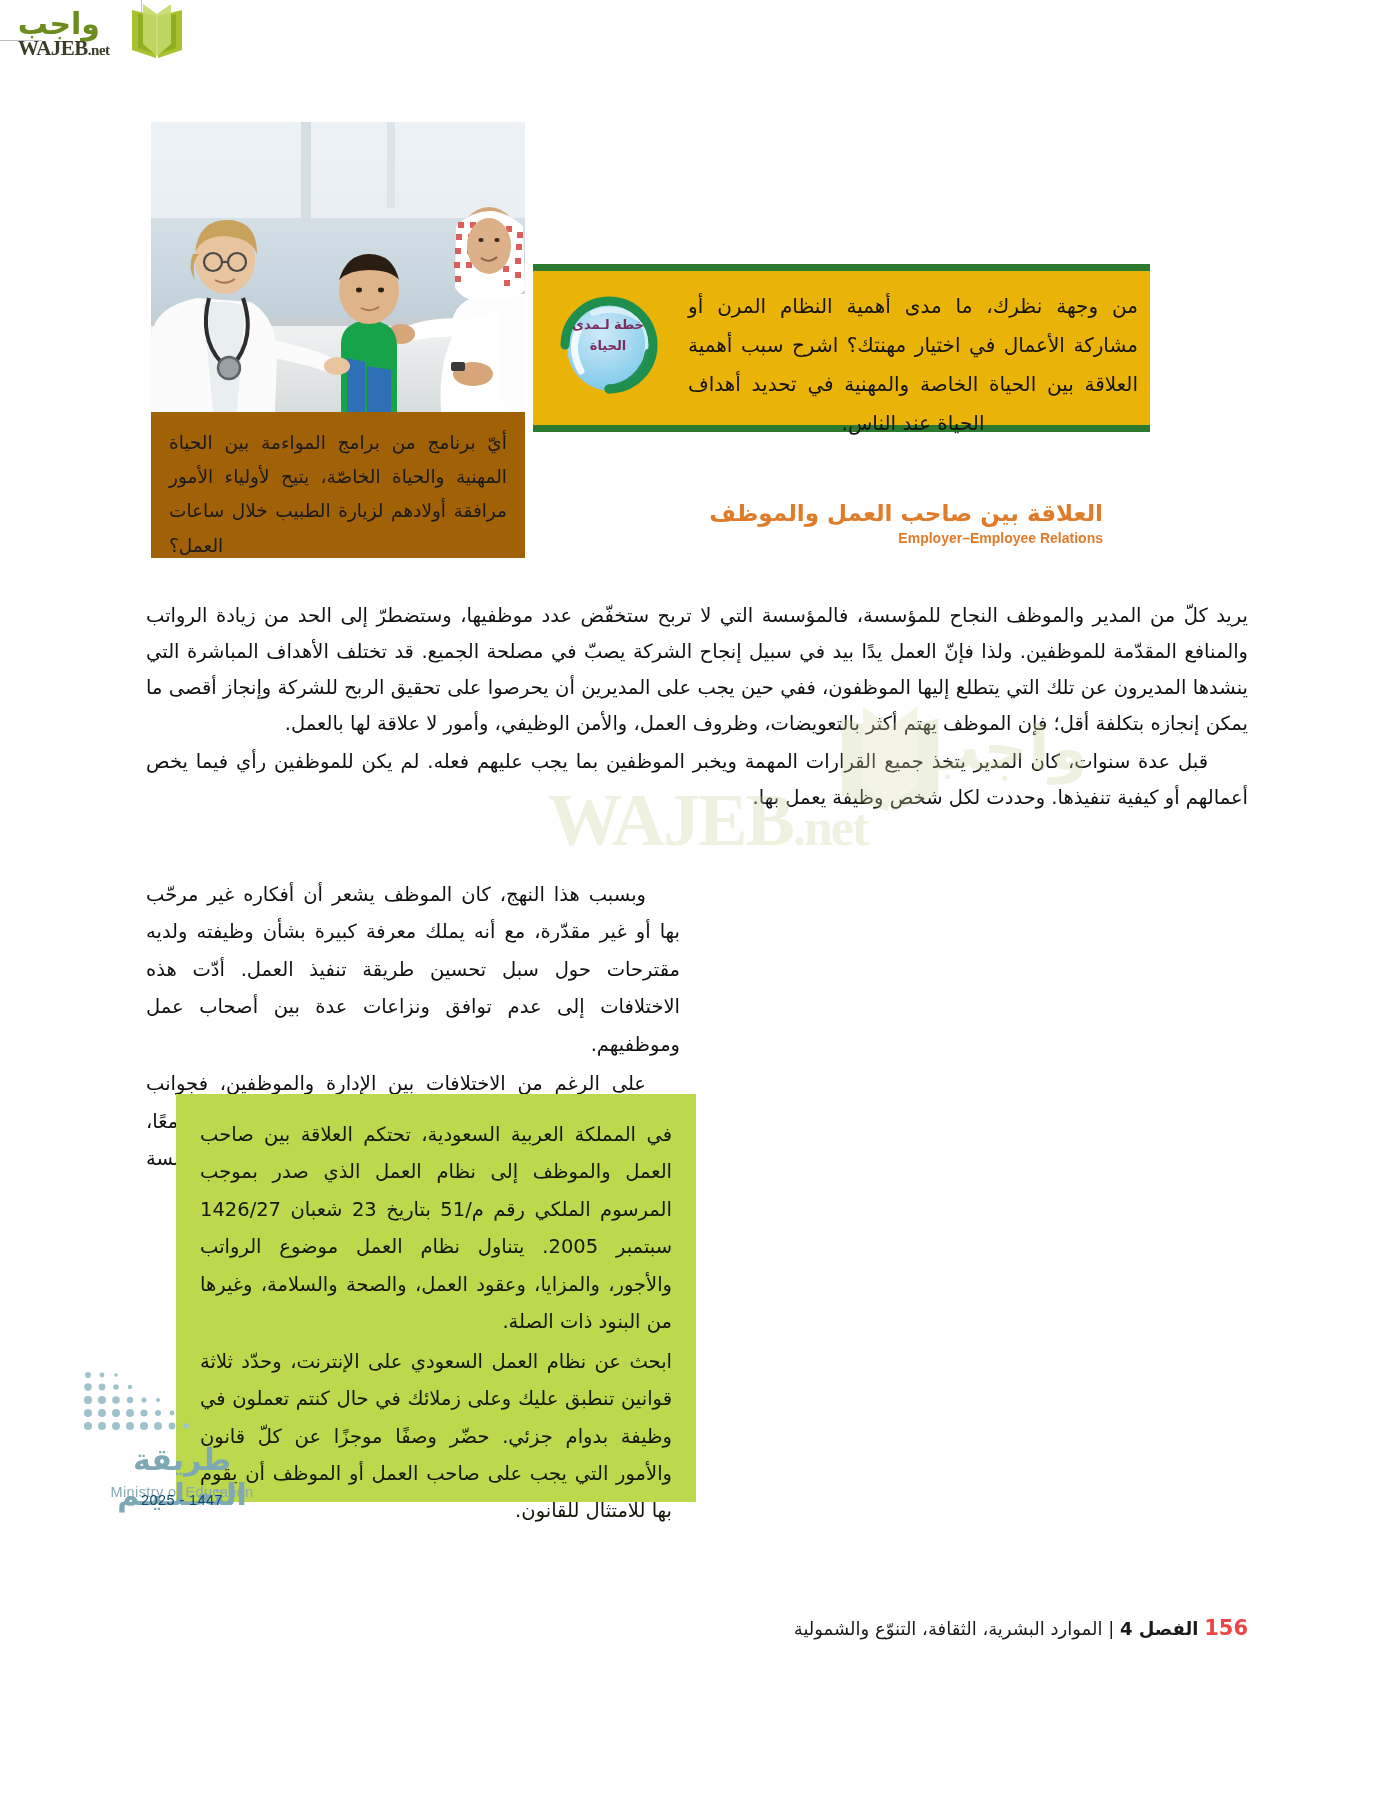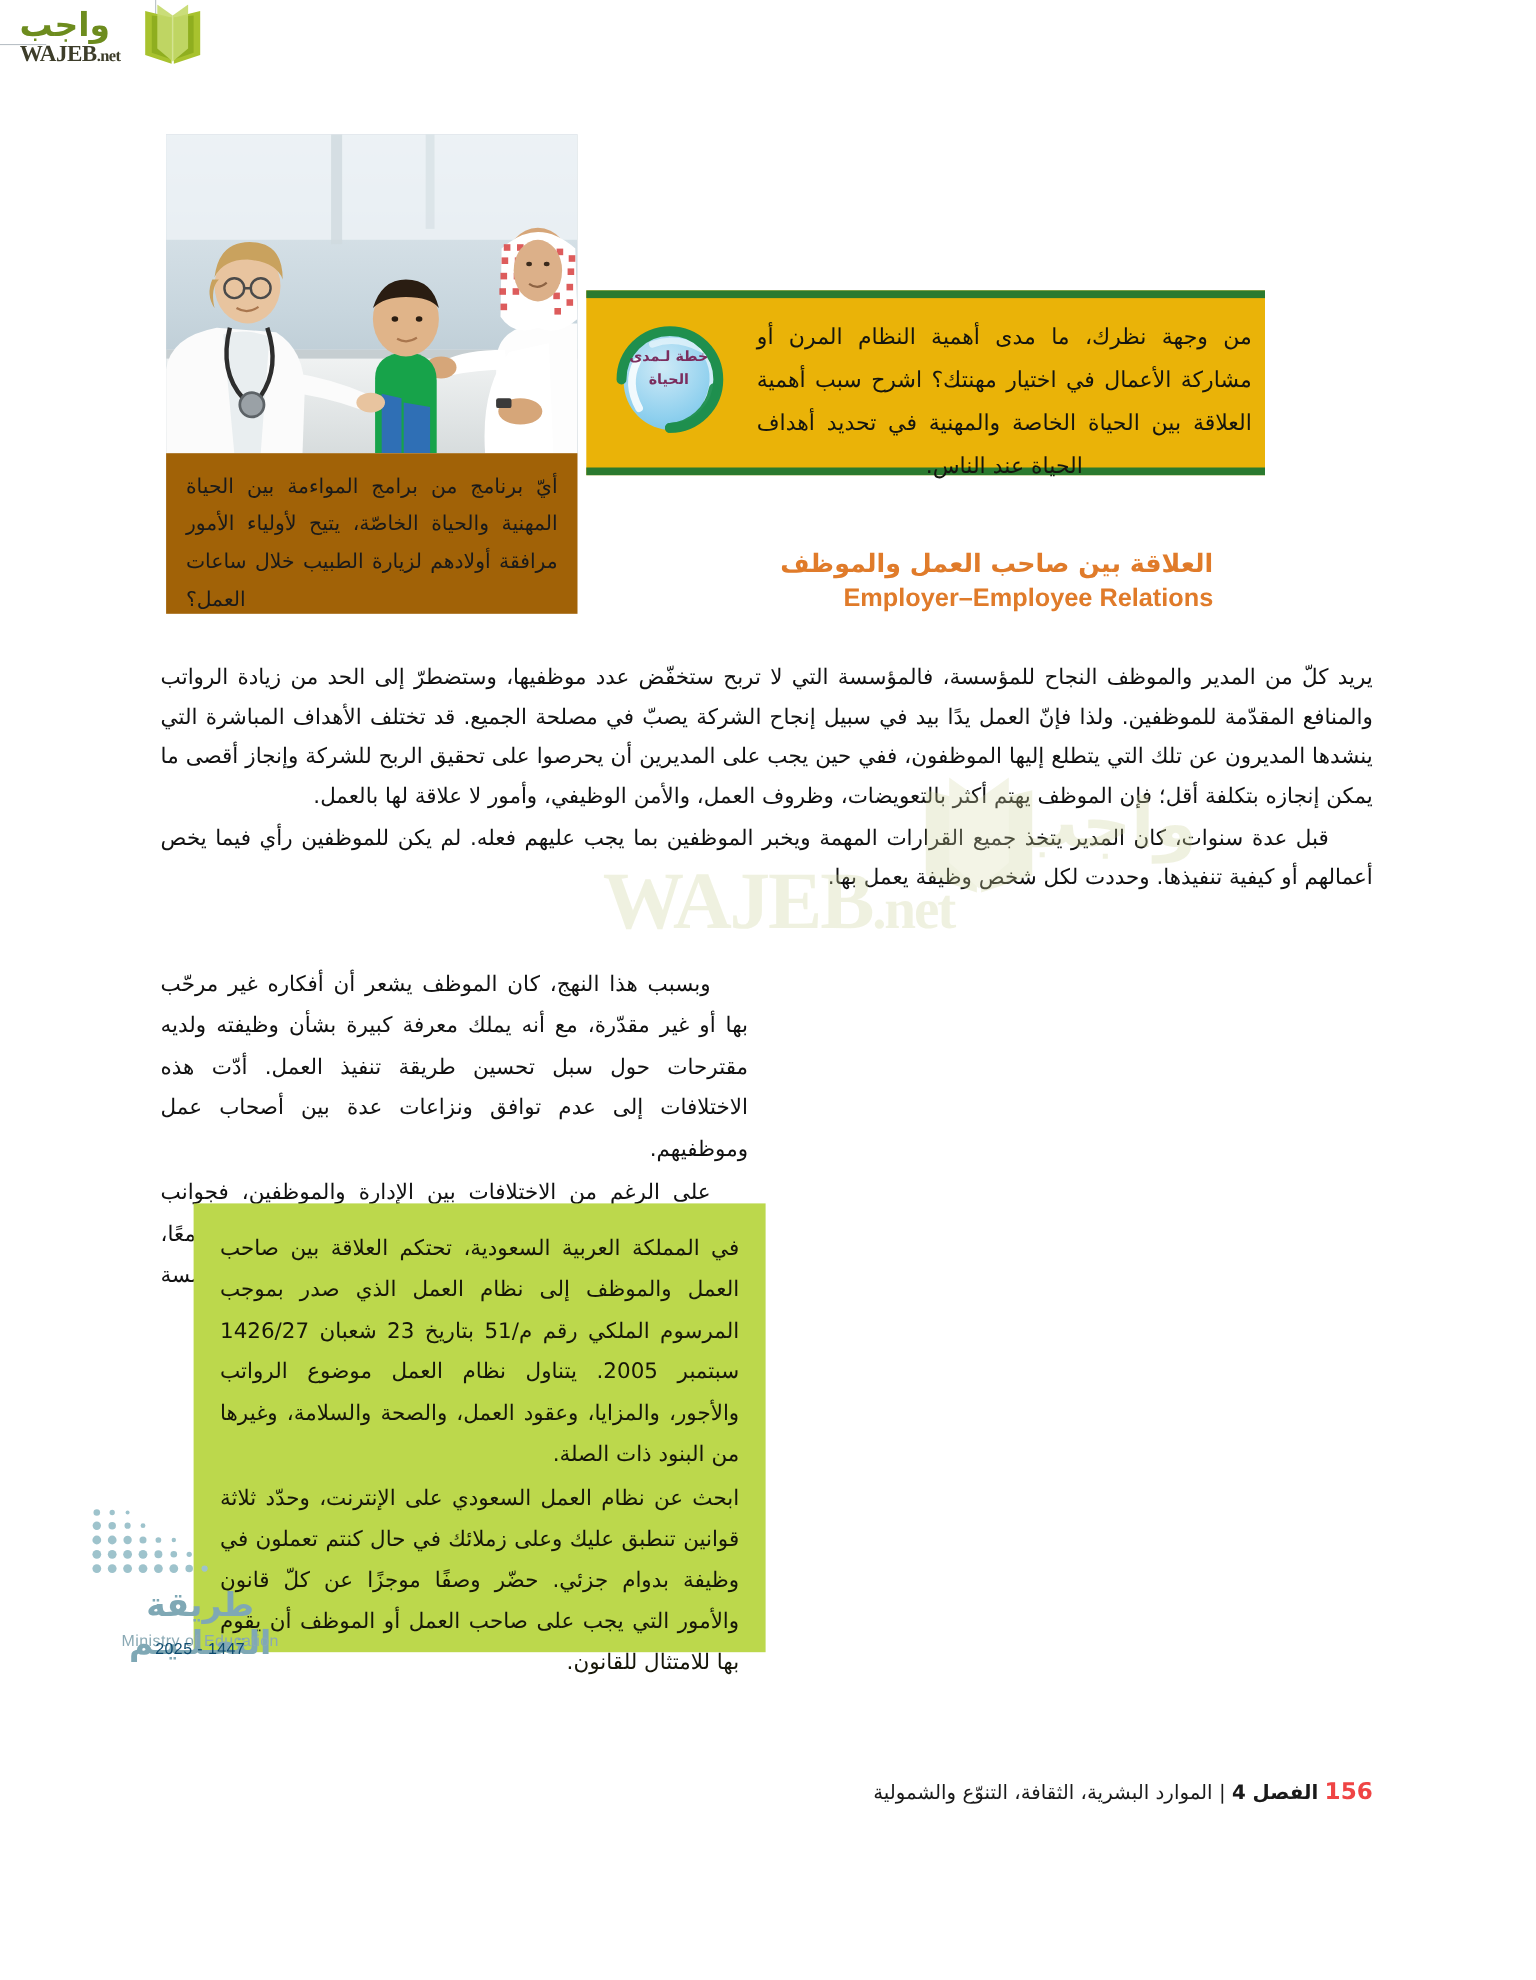--- a/index.html
+++ b/index.html
@@ -150,21 +150,21 @@
     direction: rtl;
   }
   .sec-heading .ar {
     font-size: 23px;
     font-weight: bold;
     color: #e07b2a;
     letter-spacing: 0.2px;
   }
   .sec-heading .en {
     margin-top: 4px;
-    font-size: 23px;
+    font-size: 14px;
     font-weight: bold;
     color: #e07b2a;
     direction: ltr;
     text-align: right;
     font-family: "Liberation Sans", sans-serif;
   }
 
   
   .body-wide {
     position: absolute;

